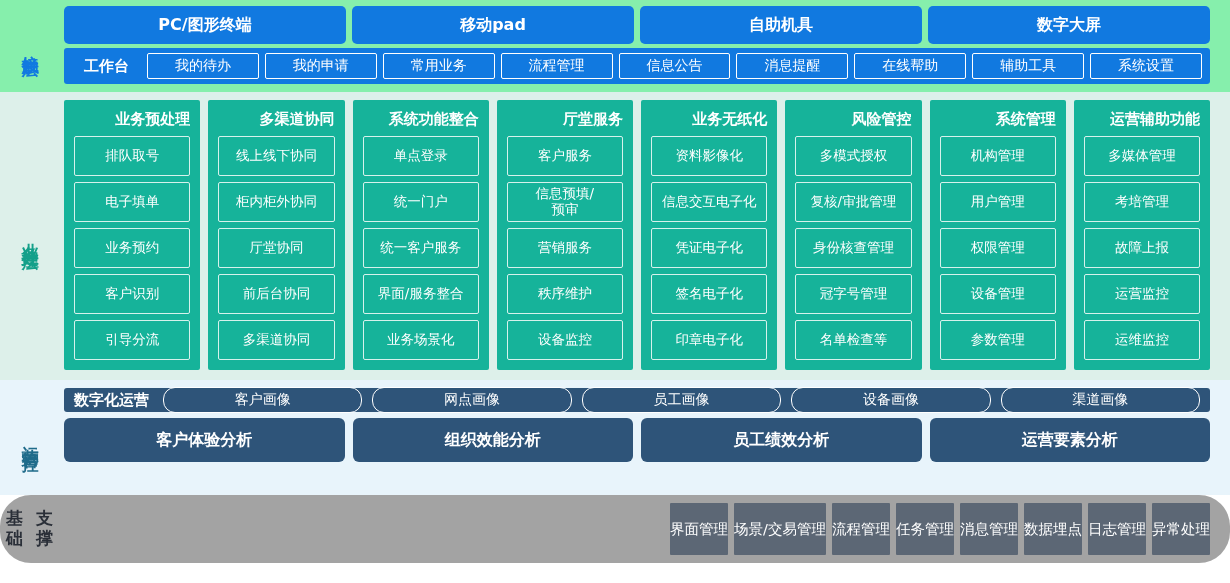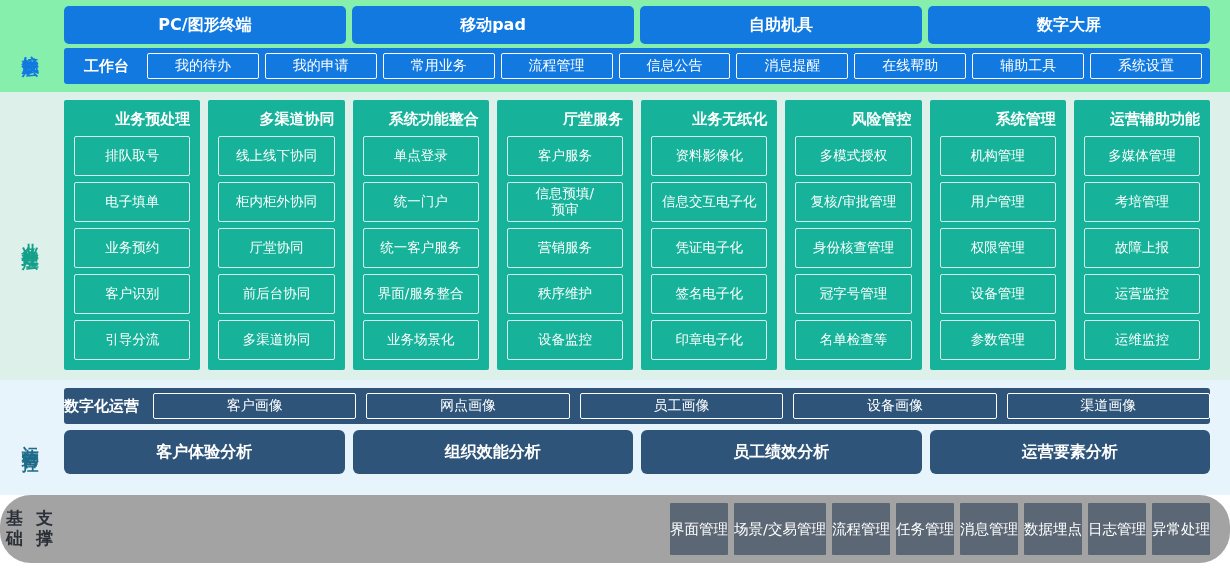--- a/index.html
+++ b/index.html
@@ -65,26 +65,26 @@
     display: flex; align-items: center; justify-content: center;
     color: #ffffff; font-size: 13.5px; line-height: 1.15; text-align: center;
     padding: 0 2px; white-space: pre-line;
   }
 
   
   .l3 { height: 115px; background: #e8f4fb; }
   .l3 .band-label { color: #1f6b8a; font-size: 17px; }
   .l3 .band-body { padding: 8px 20px 8px 4px; gap: 6px; }
   .l3-row1 {
-    height: 36px; background: #2e5479; border-radius: 3px;
-    display: flex; align-items: center; gap: 10px; padding: 0 0;
+    height: 24px; background: #2e5479; border-radius: 3px;
+    display: flex; align-items: center; gap: 10px; padding: 0 10px;
   }
   .l3-title { color: #fff; font-weight: bold; font-size: 15px; white-space: nowrap; flex: 0 0 auto; padding-right: 4px; }
   .l3-item {
-    flex: 1 1 0; height: 26px; border: 1px solid #ffffff; border-radius: 2px;
+    flex: 1 1 0; height: 26px; border: 1px solid #ffffff; border-radius: 12px;
     display: flex; align-items: center; justify-content: center;
     color: #fff; font-size: 14px; white-space: nowrap;
   }
   .l3-row2 { height: 44px; display: flex; gap: 8px; }
   .l3-big {
     flex: 1 1 0; background: #2e5479; border-radius: 6px;
     display: flex; align-items: center; justify-content: center;
     color: #fff; font-weight: bold; font-size: 16px;
   }
 

